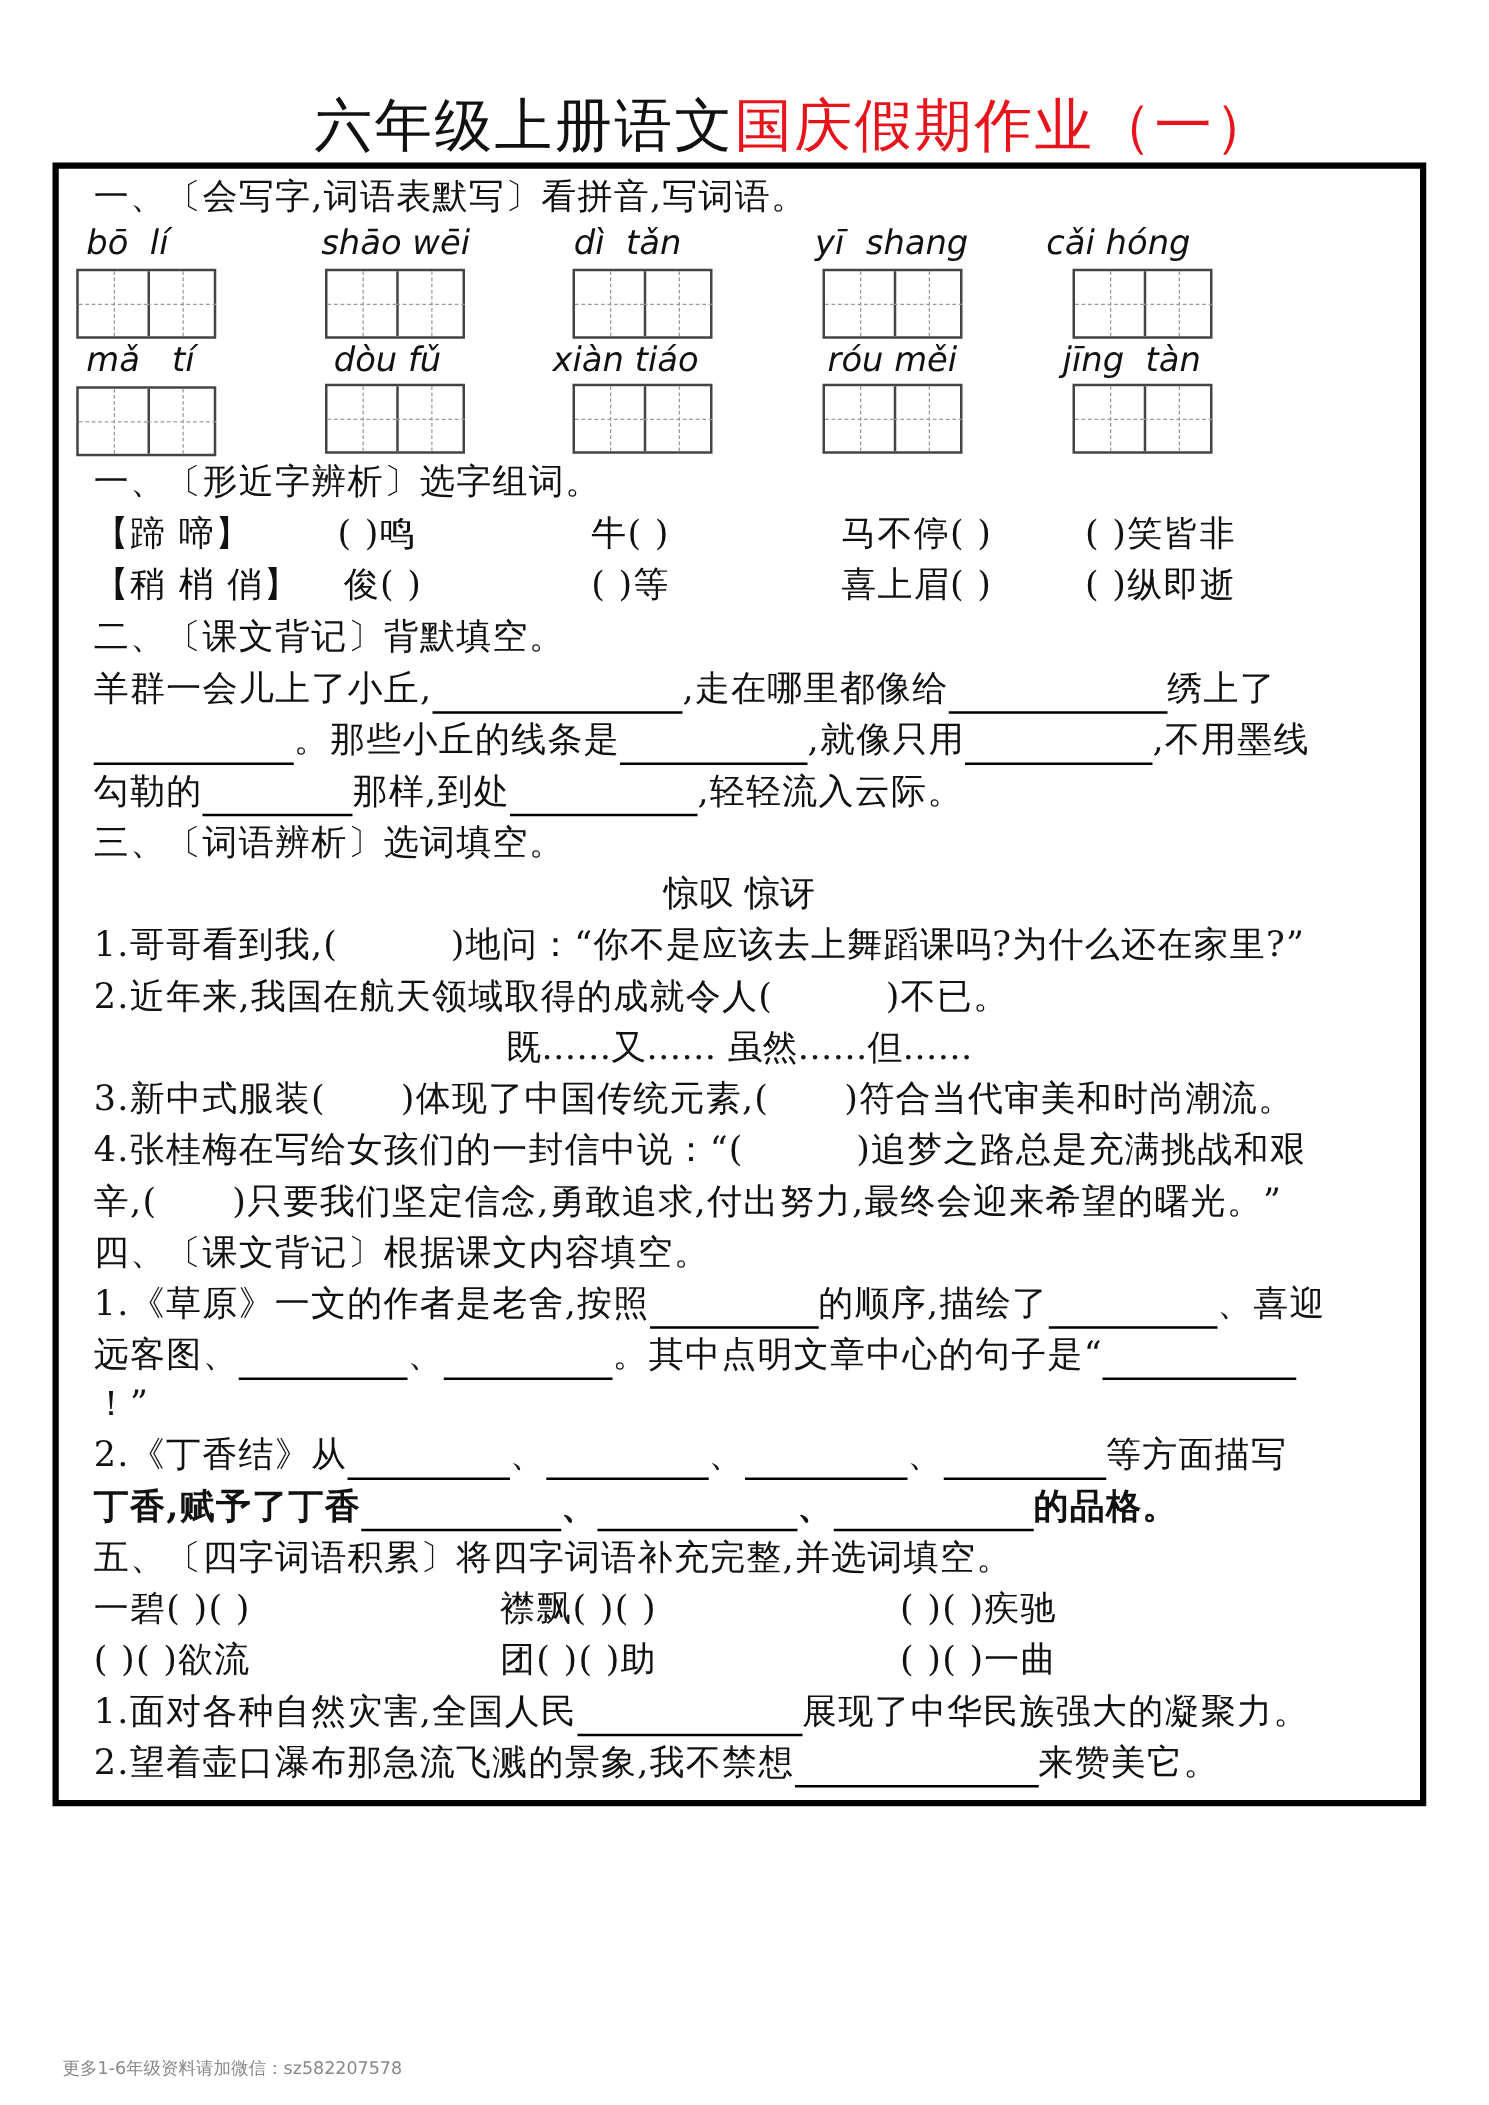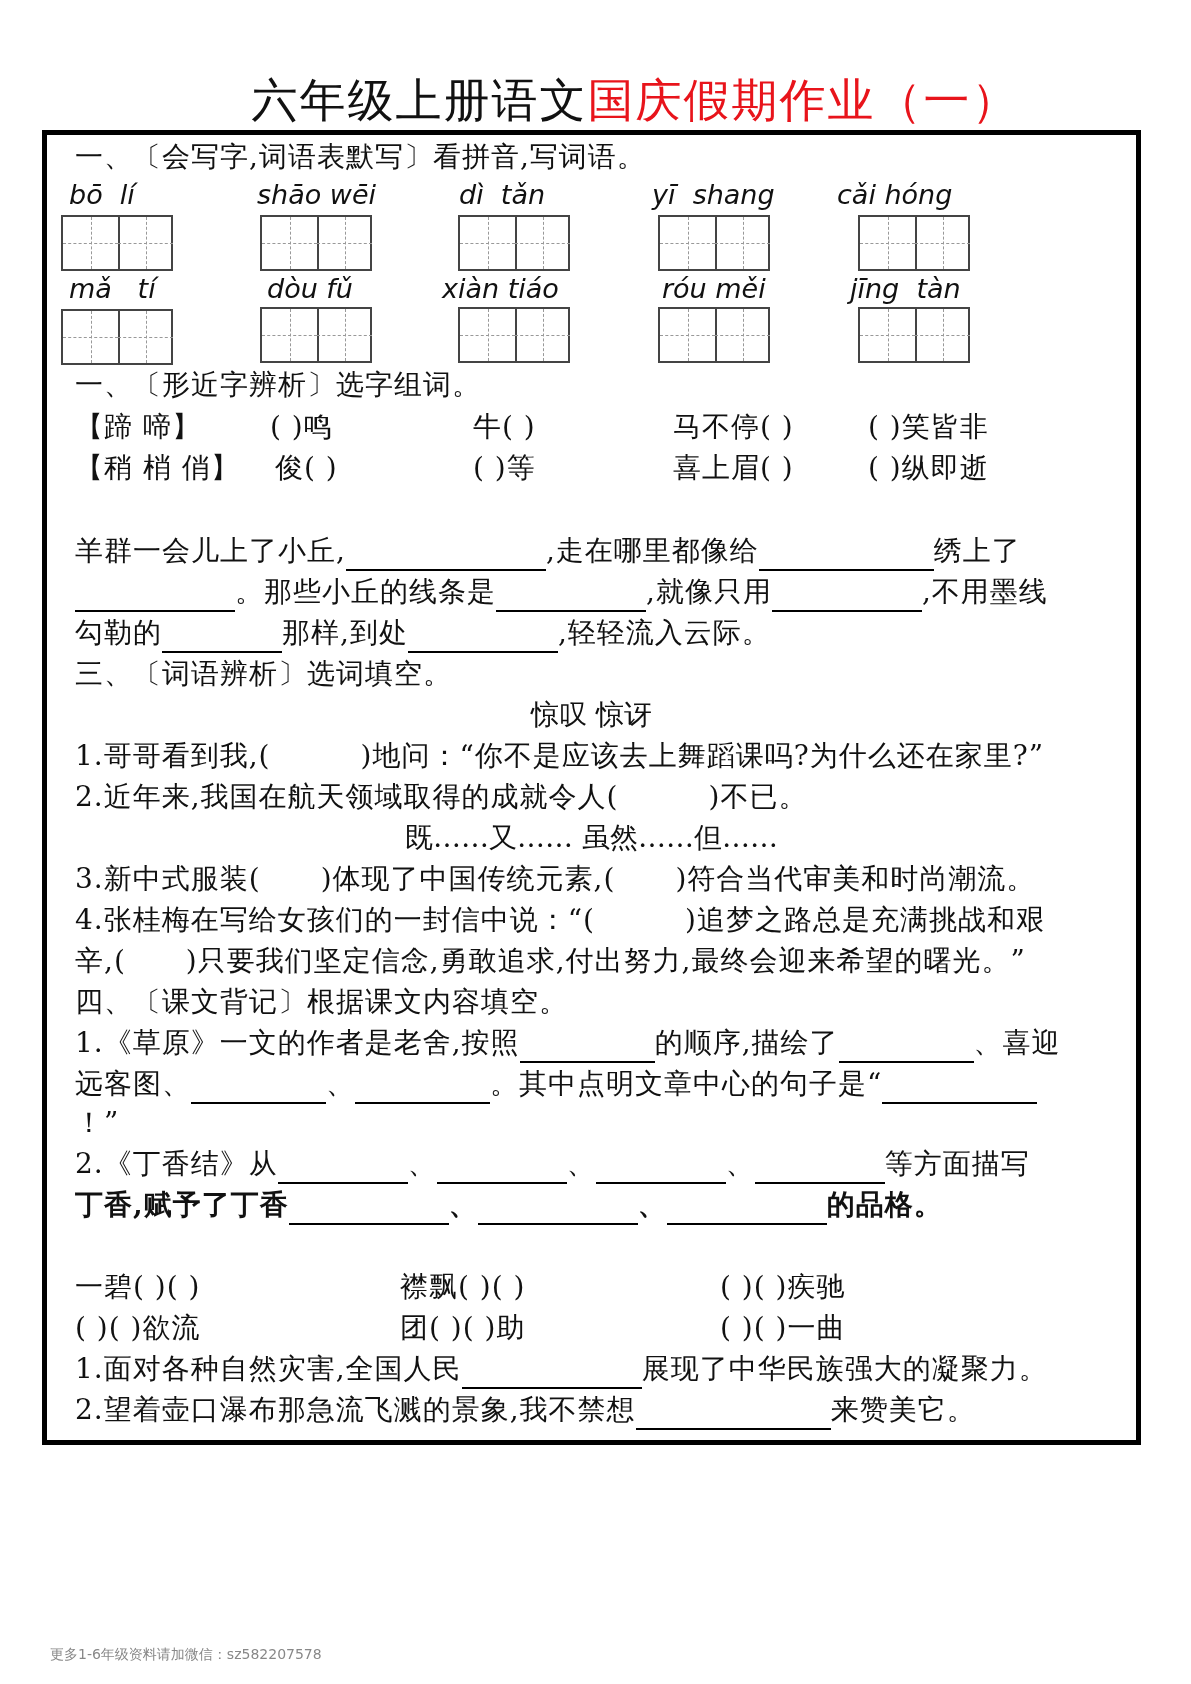--- a/index.html
+++ b/index.html
@@ -96,20 +96,21 @@
     <span style="position:absolute;left:793px;">(      )笑皆非</span>
   </div>
   <div class="ln" style="top:313px;">
     <span>【稍 梢 俏】</span>
     <span style="position:absolute;left:200px;">俊(      )</span>
     <span style="position:absolute;left:398px;">(      )等</span>
     <span style="position:absolute;left:598px;">喜上眉(      )</span>
     <span style="position:absolute;left:793px;text-align:center;">(      )纵即逝</span>
   </div>
 
+  <div class="ln" style="top:354px;">二、〔课文背记〕背默填空。</div>
   <div class="ln" style="top:396px;">
     <span>羊群一会儿上了小丘,</span><span class="blank" style="width:200px;"></span><span>,走在哪里都像给</span><span class="blank" style="width:175px;"></span><span>绣上了</span>
   </div>
   <div class="ln" style="top:478px;">
     <span>勾勒的</span><span class="blank" style="width:120px;"></span><span>那样,到处</span><span class="blank" style="width:150px;"></span><span>,轻轻流入云际。</span>
   </div>
   <div class="ln" style="top:437px;">
     <span class="blank" style="width:160px;"></span><span>。那些小丘的线条是</span><span class="blank" style="width:150px;"></span><span>,就像只用</span><span class="blank" style="width:150px;"></span><span>,不用墨线</span>
   </div>
 
@@ -140,20 +141,21 @@
     <span>远客图、</span><span class="blank" style="width:135px;"></span><span>、</span><span class="blank" style="width:135px;"></span><span>。其中点明文章中心的句子是“</span><span class="blank" style="width:155px;"></span>
   </div>
   <div class="ln" style="top:968px;">！”</div>
   <div class="ln" style="top:1009px;">
     <span>2.《丁香结》从</span><span class="blank" style="width:130px;"></span><span>、</span><span class="blank" style="width:130px;"></span><span>、</span><span class="blank" style="width:130px;"></span><span>、</span><span class="blank" style="width:130px;"></span><span>等方面描写</span>
   </div>
   <div class="ln" style="top:1050px;font-weight:bold;">
     <span>丁香,赋予了丁香</span><span class="blank" style="width:160px;"></span><span>、</span><span class="blank" style="width:160px;"></span><span>、</span><span class="blank" style="width:160px;"></span><span>的品格。</span>
   </div>
 
+  <div class="ln" style="top:1091px;">五、〔四字词语积累〕将四字词语补充完整,并选词填空。</div>
   <div class="ln" style="top:1132px;">
     <span>一碧(      )(      )</span>
     <span style="position:absolute;left:325px;">襟飘(      )(      )</span>
     <span style="position:absolute;left:645px;">(      )(      )疾驰</span>
   </div>
   <div class="ln" style="top:1173px;">
     <span>(      )(      )欲流</span>
     <span style="position:absolute;left:325px;">团(      )(      )助</span>
     <span style="position:absolute;left:645px;">(      )(      )一曲</span>
   </div>

